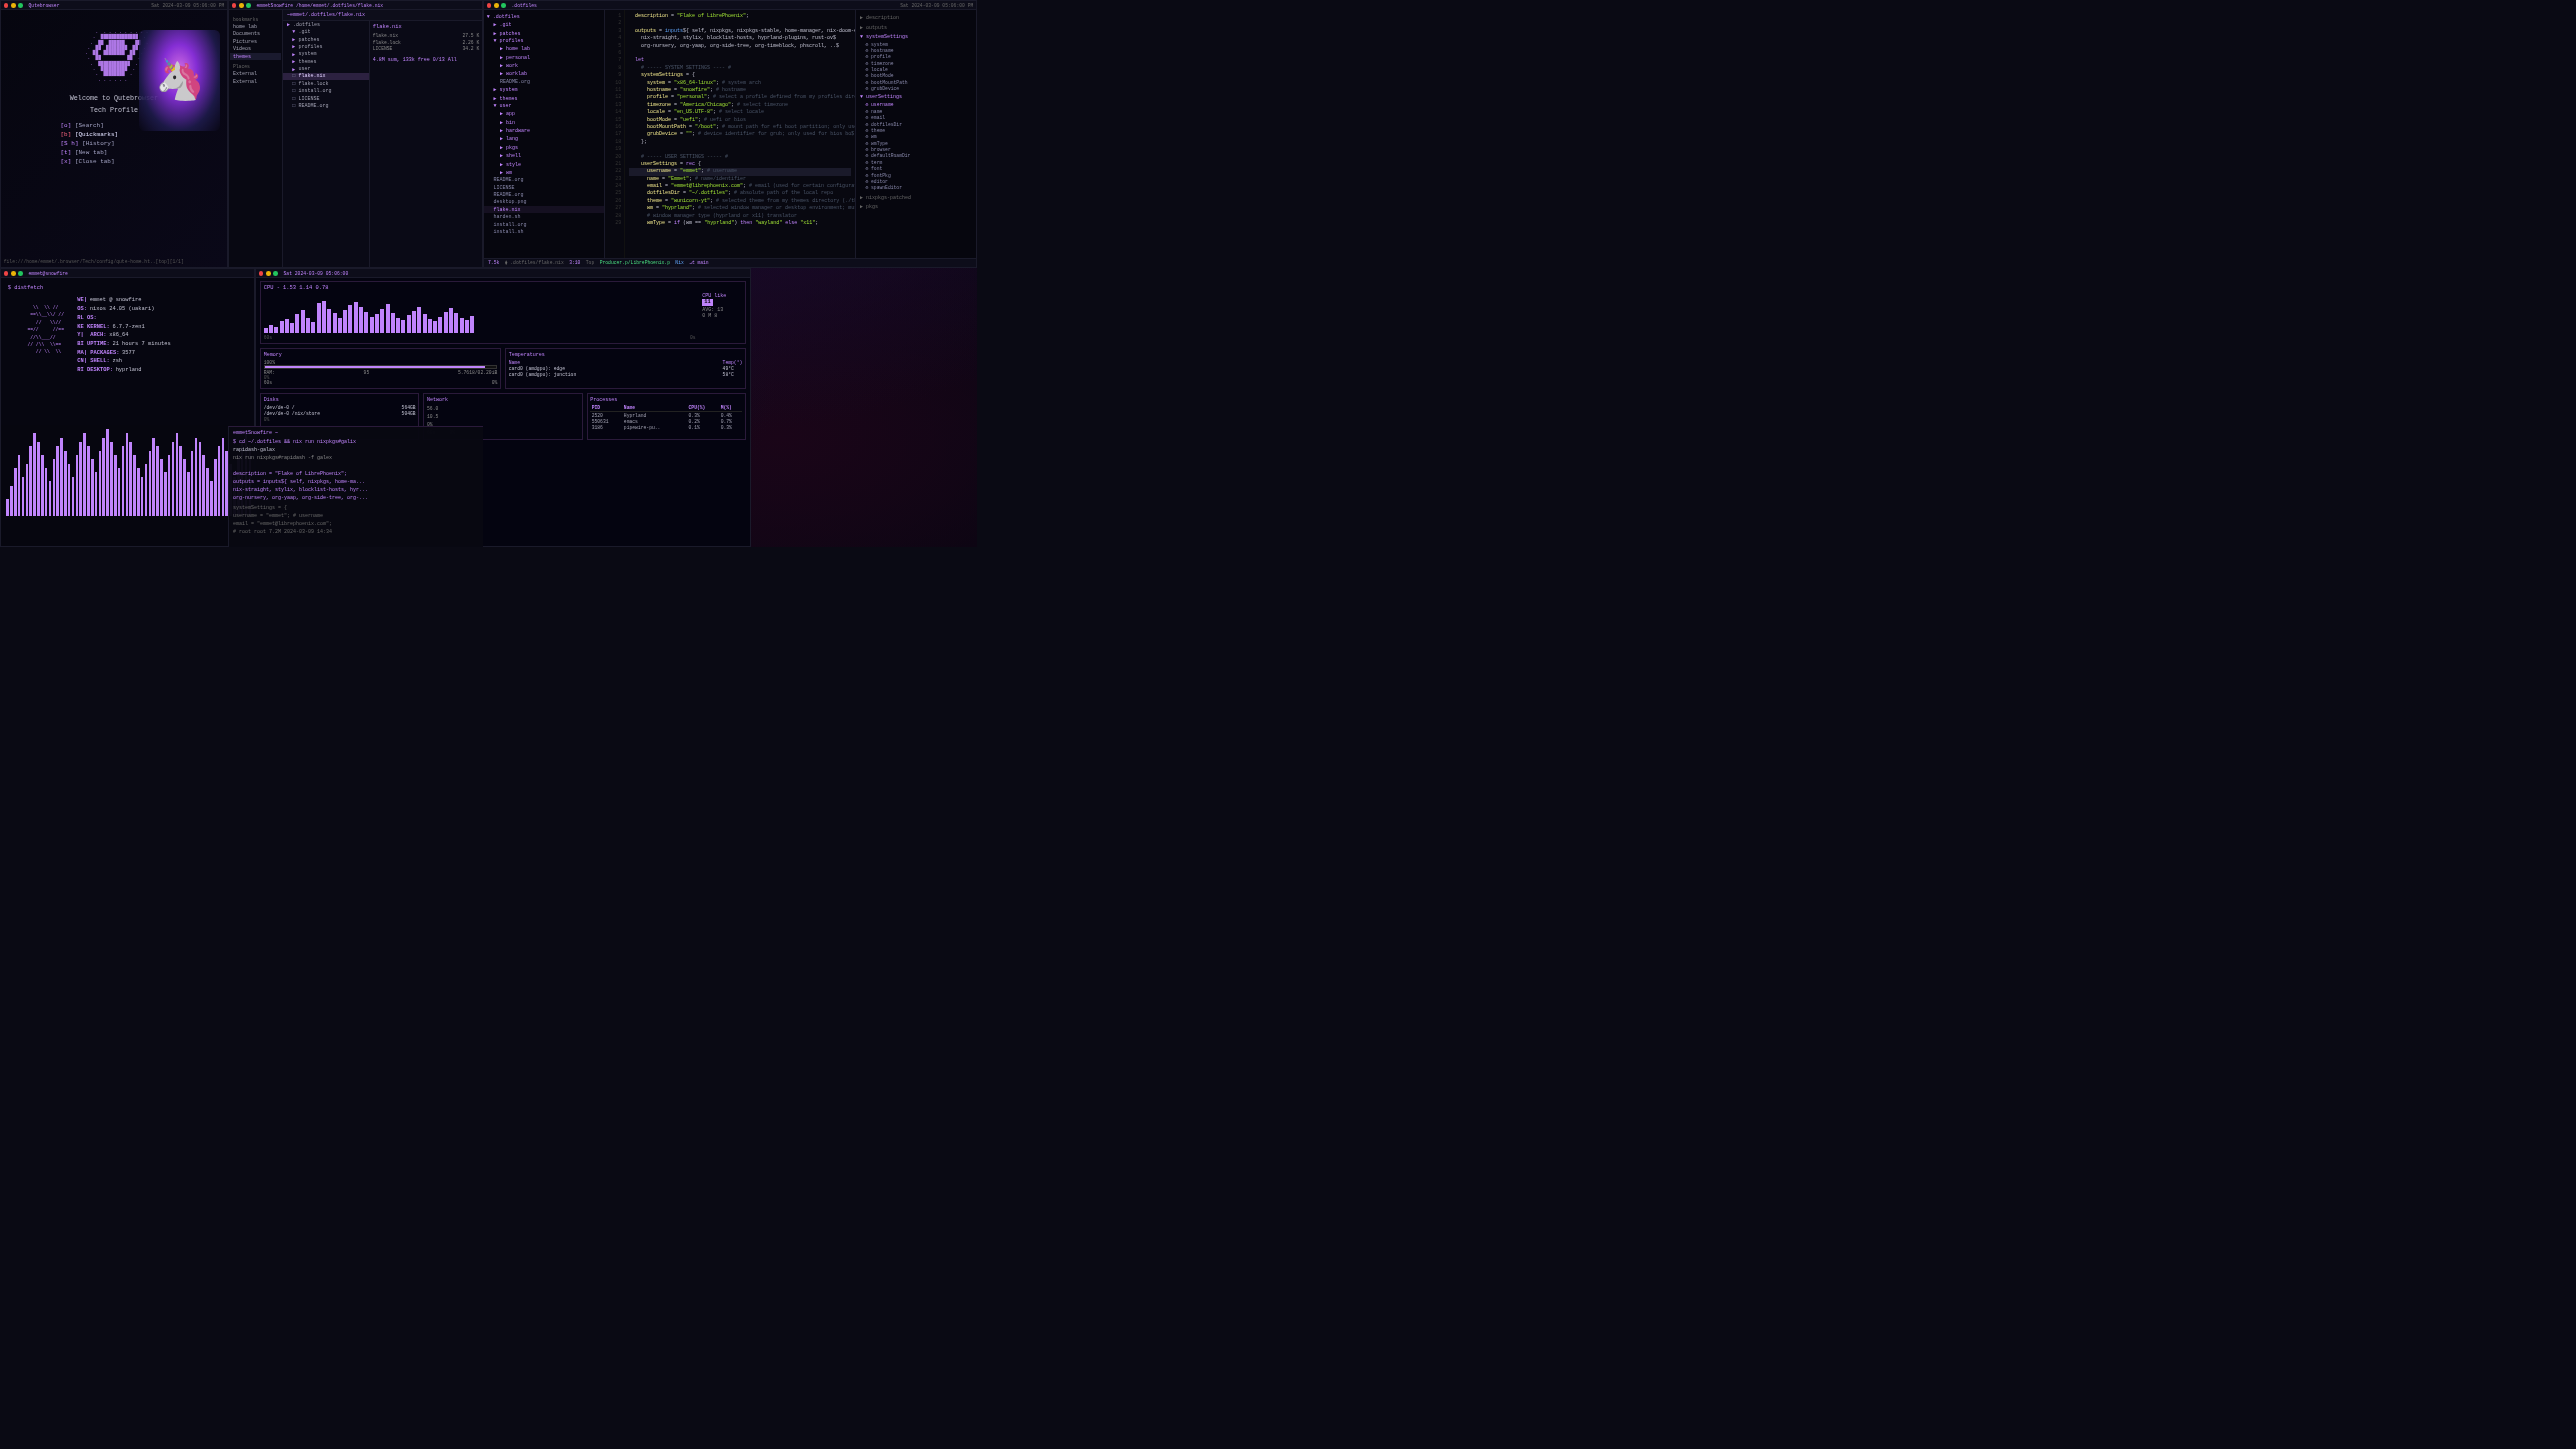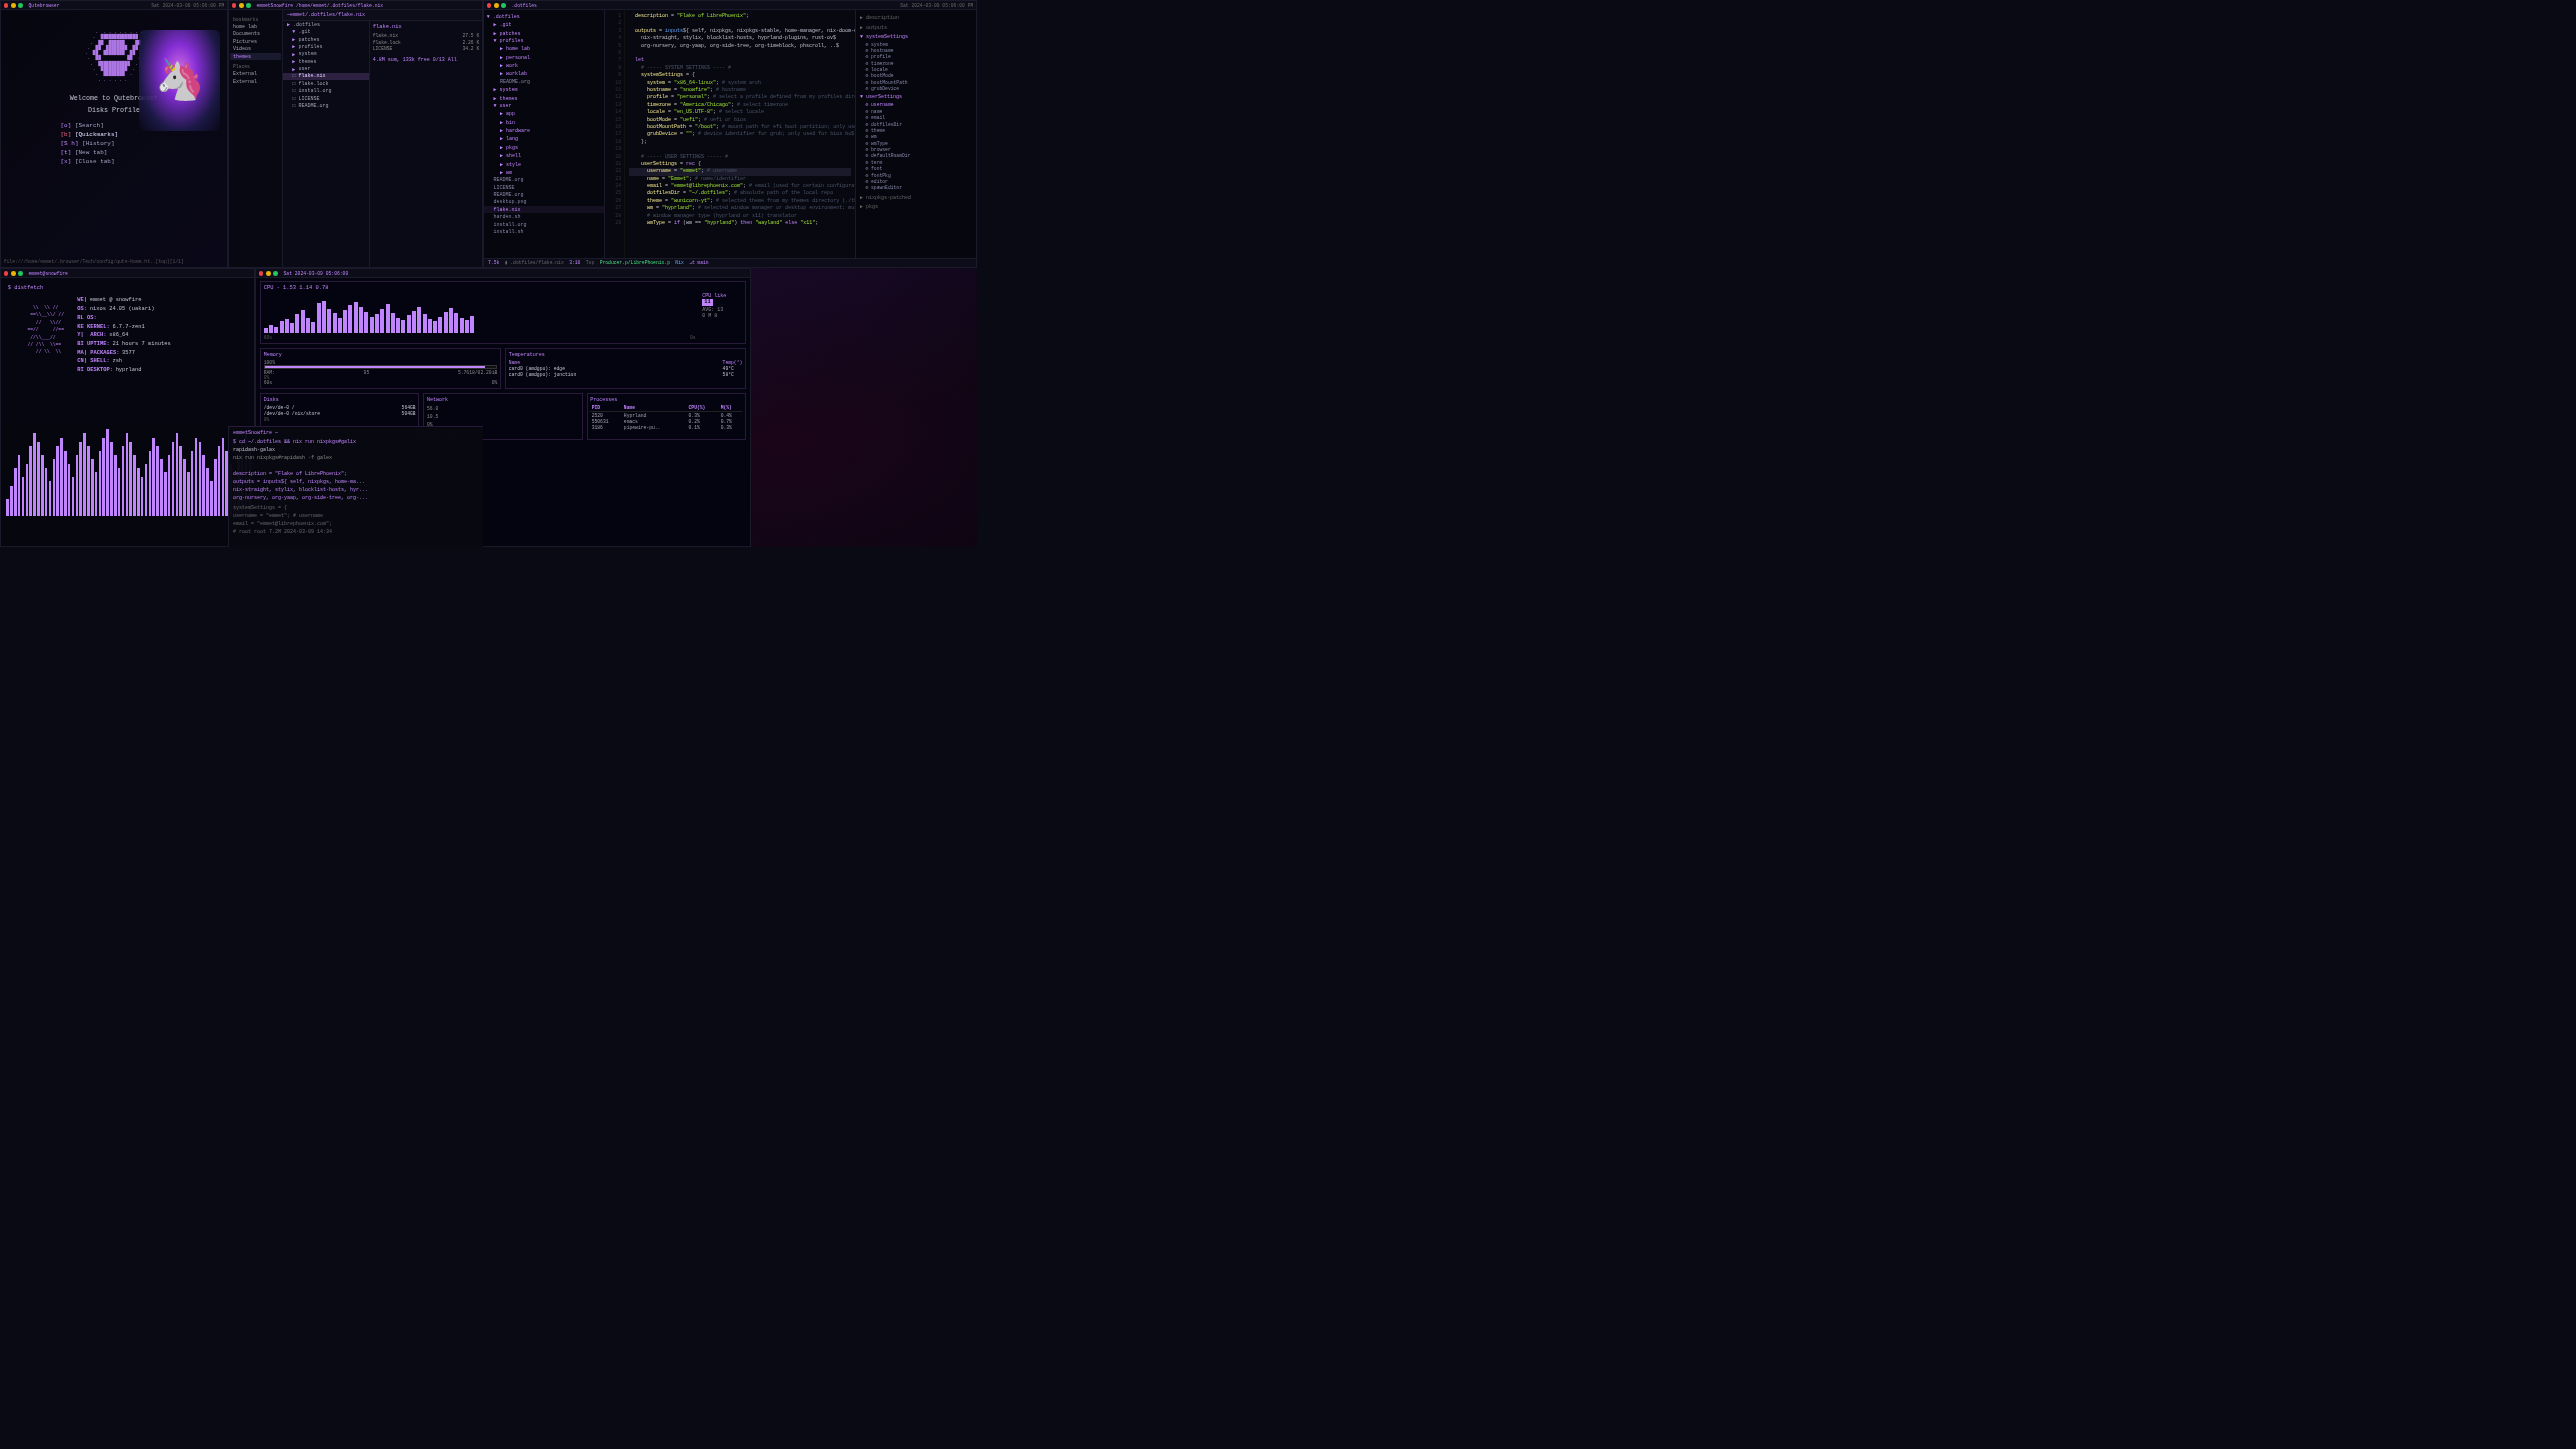--- a/index.html
+++ b/index.html
@@ -642,21 +642,21 @@
     .  ██  ██████    ██  .
    .  ██  ████████  ██  .
   .  ██  ████████  ██  .
    .  ██          ██  .
     .  ████████████  .
      .  ██████████  .
       .  ████████  .
        . . . . . .
     </div>
     <div class="qb-welcome">Welcome to Qutebrowser</div>
-    <div class="qb-profile">Disks Profile</div>
+    <div class="qb-profile">Tech Profile</div>
     <div class="qb-menu">
       <div class="qb-menu-item">
         <span class="key">[o]</span>
         <span> [Search]</span>
       </div>
       <div class="qb-menu-item active">
         <span class="key" style="color:#ff6680;">[b]</span>
         <span> [Quickmarks]</span>
       </div>
       <div class="qb-menu-item">

